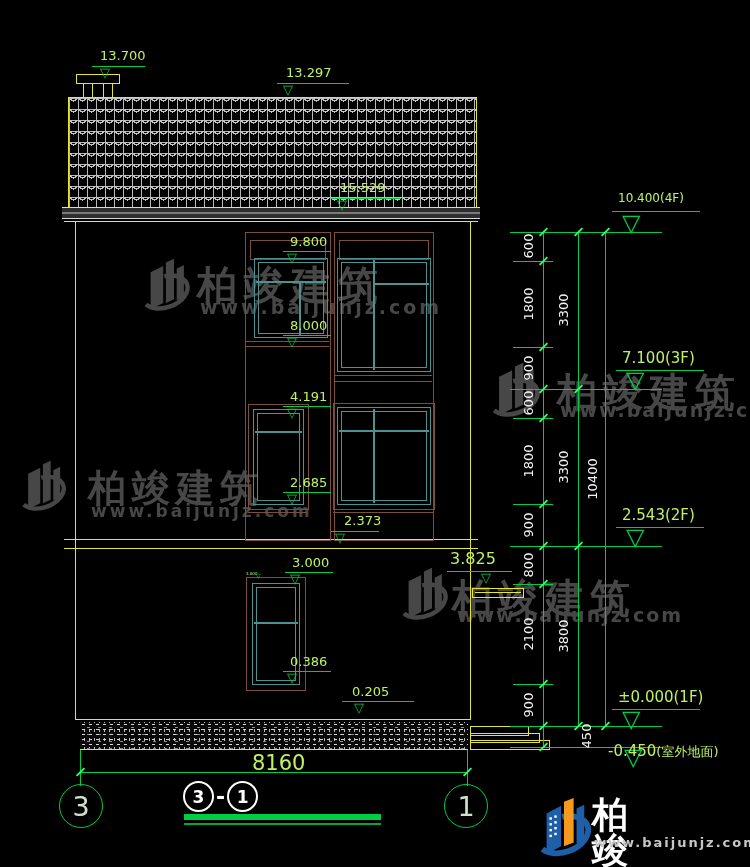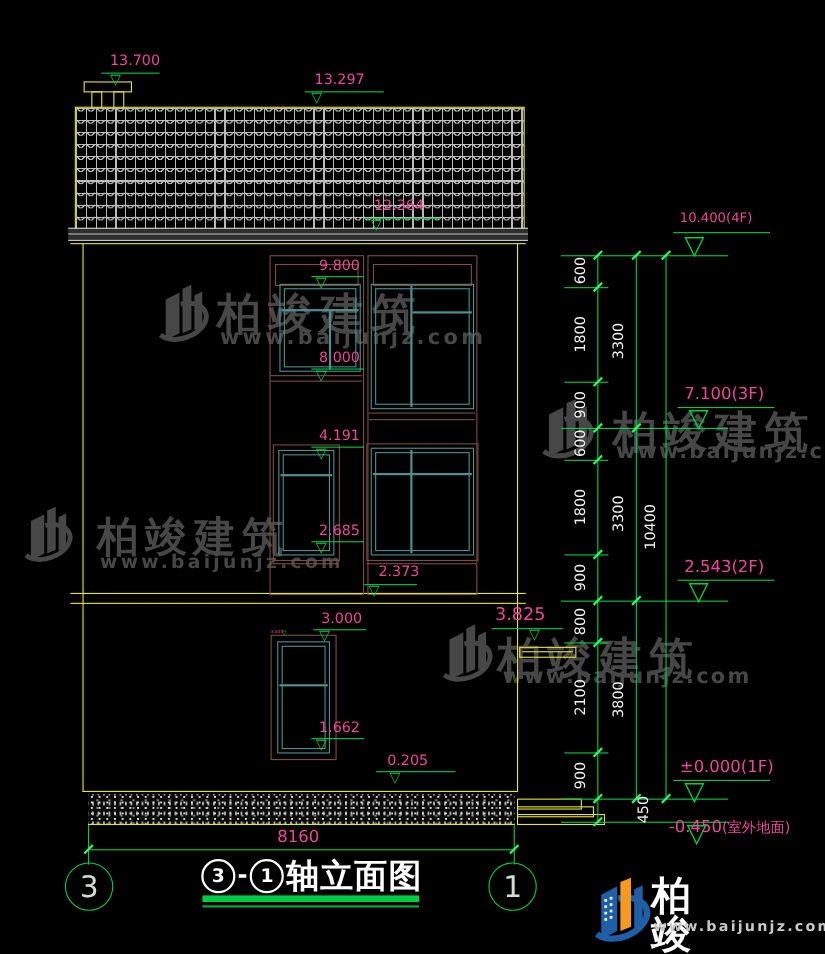--- a/index.html
+++ b/index.html
@@ -3,21 +3,21 @@
 <meta charset="utf-8">
 <style>
   :root{
     --yel:#e6e632; --grn:#00cc44; --grn2:#2aff66; --teal:#4f9090;
     --brn:#7b4f3c; --wm:#474747; --blue:#1e5fa8; --org:#f59a1e;
   }
   html,body{margin:0;padding:0;background:#000;}
   #stage{position:relative;width:750px;height:867px;background:#000;overflow:hidden;
          font-family:"DejaVu Sans","Liberation Sans",sans-serif;color:#fff;}
   .abs{position:absolute;}
-  .txt{position:absolute;color:#ec4899;font-size:13px;line-height:1;white-space:nowrap;}
+  .txt{position:absolute;color:#bef264;font-size:13px;line-height:1;white-space:nowrap;}
   .gline{position:absolute;background:var(--grn);}
   .yline{position:absolute;background:var(--yel);}
   .bline{position:absolute;background:var(--brn);}
   .tri{position:absolute;color:var(--grn);font-size:13px;line-height:1;}
   .tri-big{font-size:24px;}
   .tick{position:absolute;width:11px;height:0;border-top:2px solid var(--grn2);
         transform:rotate(-45deg);}
   .rot{position:absolute;color:#f2f2f2;font-size:13px;line-height:1;white-space:nowrap;
        transform:translate(-50%,-50%) rotate(-90deg);}
   .wframe{position:absolute;border:1px solid var(--teal);}
@@ -163,21 +163,21 @@
 
   <div class="abs dw-z">
     <span class="txt" style="left:100px;top:49px">13.700</span>
     <div class="gline" style="left:92px;top:66px;width:53px;height:1px"></div>
     <span class="tri" style="left:100px;top:66px">▽</span>
 
     <span class="txt" style="left:286px;top:66px">13.297</span>
     <div class="gline" style="left:277px;top:83px;width:72px;height:1px"></div>
     <span class="tri" style="left:283px;top:83px">▽</span>
 
-    <span class="txt" style="left:340px;top:181px">12.364</span>
+    <span class="txt" style="left:340px;top:181px">15.529</span>
     <div class="gline" style="left:331px;top:198px;width:70px;height:1px"></div>
     <span class="tri" style="left:337px;top:198px">▽</span>
 
     <span class="txt" style="left:290px;top:235px">9.800</span>
     <div class="gline" style="left:283px;top:251px;width:48px;height:1px"></div>
     <span class="tri" style="left:287px;top:251px">▽</span>
 
     <span class="txt" style="left:290px;top:319px">8.000</span>
     <div class="gline" style="left:283px;top:335px;width:48px;height:1px"></div>
     <span class="tri" style="left:287px;top:335px">▽</span>
@@ -195,21 +195,21 @@
     <span class="tri" style="left:335px;top:531px">▽</span>
 
     <span class="txt" style="left:292px;top:556px">3.000</span>
     <div class="gline" style="left:285px;top:572px;width:48px;height:1px"></div>
     <span class="tri" style="left:290px;top:572px">▽</span>
 
     <span class="txt" style="left:450px;top:551px;font-size:16px">3.825</span>
     <div class="gline" style="left:447px;top:571px;width:65px;height:1px"></div>
     <span class="tri" style="left:481px;top:571px">▽</span>
 
-    <span class="txt" style="left:290px;top:655px">1.662</span>
+    <span class="txt" style="left:290px;top:655px">0.386</span>
     <div class="gline" style="left:283px;top:671px;width:48px;height:1px"></div>
     <span class="tri" style="left:287px;top:671px">▽</span>
 
     <span class="txt" style="left:352px;top:685px">0.205</span>
     <div class="gline" style="left:342px;top:701px;width:72px;height:1px"></div>
     <span class="tri" style="left:354px;top:701px">▽</span>
   </div>
 
   <div class="abs dw-z">
 
@@ -284,38 +284,37 @@
     <span class="tri tri-big" style="left:624px;top:745px">▽</span>
     <span class="txt" style="left:608px;top:744px;font-size:15px"><span>-0.450</span><span style="font-size:13px">(室外地面)</span></span>
   </div>
 
   <div class="abs dw-z">
     <div class="gline" style="left:80px;top:750px;width:1px;height:36px"></div>
     <div class="gline" style="left:467px;top:750px;width:1px;height:36px"></div>
     <div class="gline" style="left:80px;top:772px;width:388px;height:1px"></div>
     <div class="tick" style="left:75px;top:771px"></div>
     <div class="tick" style="left:462px;top:771px"></div>
-    <span class="txt" style="left:252px;top:753px;font-size:15px">8160</span>
+    <span class="txt" style="left:252px;top:753px;font-size:21px">8160</span>
     <div class="bubble" style="left:59px;top:784px">
         <span>3</span>
       </div>
     <div class="bubble" style="left:444px;top:784px">
         <span>1</span>
       </div>
   </div>
 
   <div class="abs dw-z" style="left:183px;top:781px;display:flex;align-items:center;gap:2px">
     <span class="tcirc">
         <span>3</span>
       </span>
     <span style="color:#fff;font-size:22px;font-weight:bold">-</span>
     <span class="tcirc">
         <span>1</span>
       </span>
-    <span style="color:#fff;font-size:30px;font-weight:bold;letter-spacing:1px;line-height:1">轴立面图</span>
   </div>
   <div class="abs dw-z" style="left:184px;top:814px;width:197px;height:6px;background:var(--grn)"></div>
   <div class="abs dw-z" style="left:184px;top:823px;width:197px;height:2px;background:#00a838"></div>
 
   <div class="abs dw-z">
     <svg class="abs" style="left:534px;top:793px" width="58" height="66" viewBox="0 0 60 66">
       <ellipse cx="30" cy="42" rx="27" ry="18" fill="none" stroke="#1e5fa8" stroke-width="6" stroke-dasharray="64 48" transform="rotate(-20 30 42)"></ellipse>
       <polygon points="13,20 28,12 28,54 13,62" fill="#1e5fa8"></polygon>
       <polygon points="31,8 41,4 41,50 31,54" fill="#f59a1e"></polygon>
       <polygon points="44,15 52,11 52,47 44,51" fill="#1e5fa8"></polygon>

